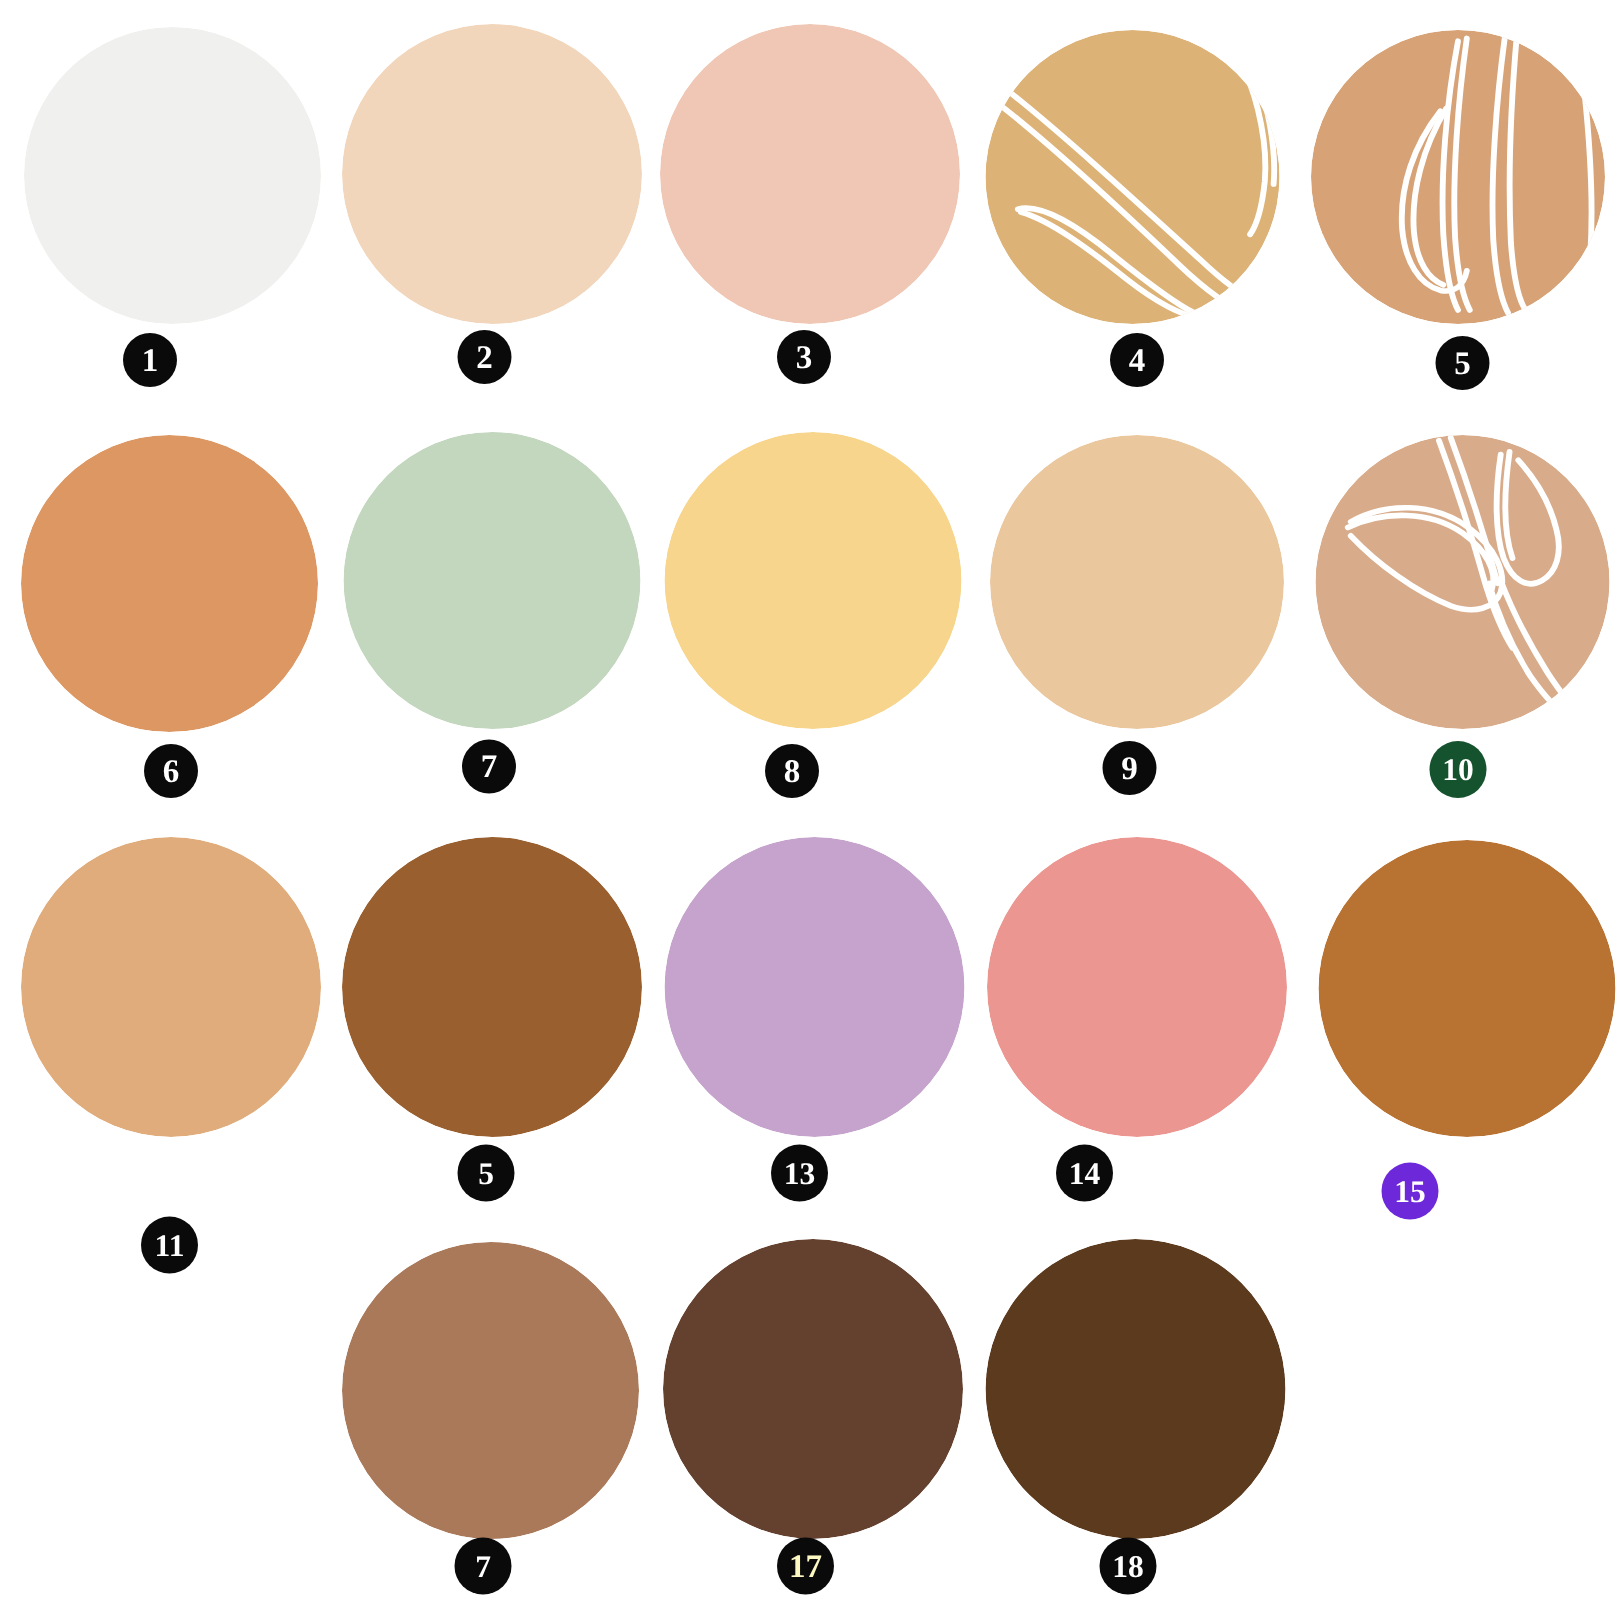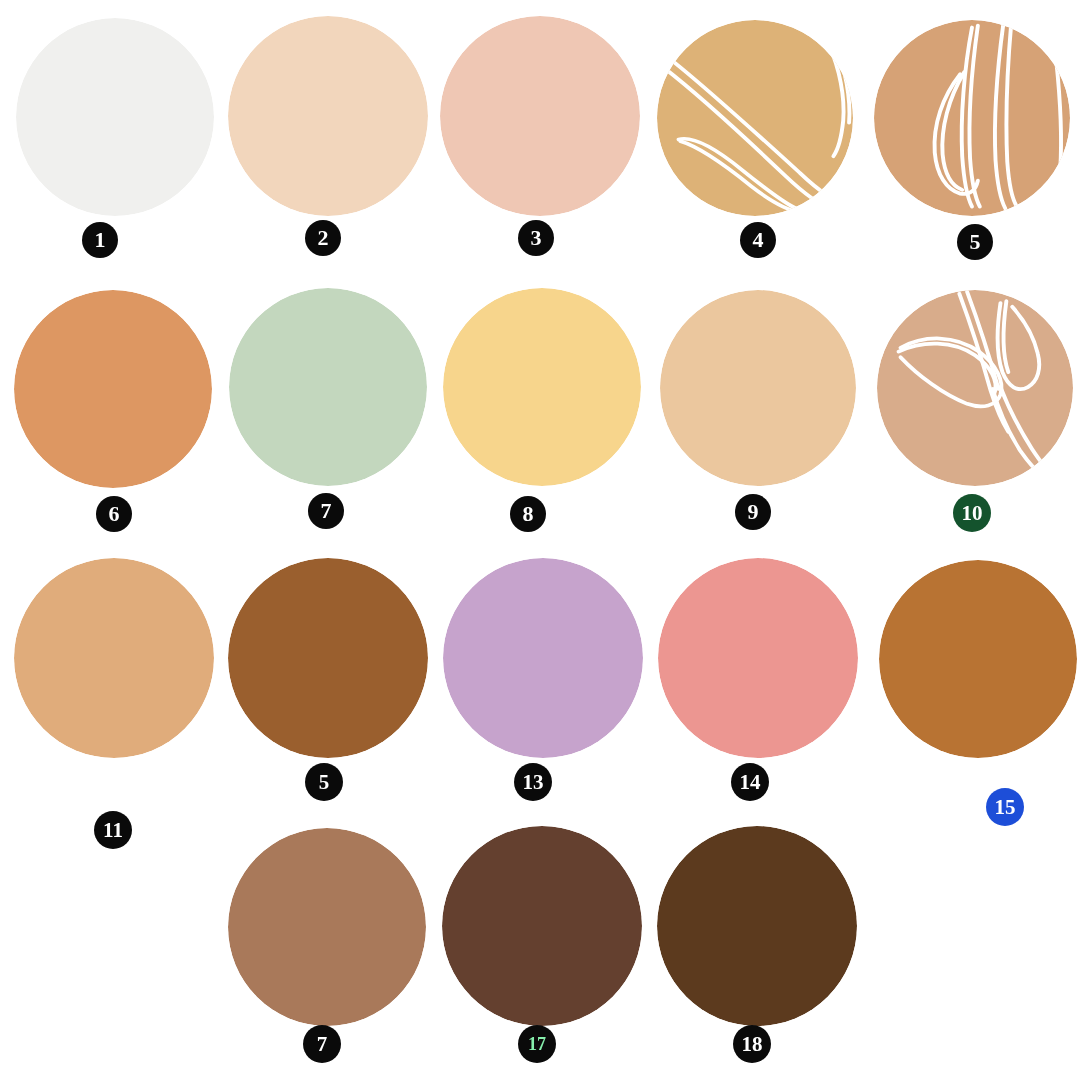--- a/index.html
+++ b/index.html
@@ -166,38 +166,38 @@
       <div class="disc">
         <div class="disc-fill" style="background: rgb(198, 163, 204);"></div>
       </div>
     </div>
     <div class="badge" style="left: 514px; top: 763px; width: 38px; height: 38px; font-size: 21px; background: rgb(10, 10, 10); color: rgb(255, 255, 255);">13</div>
     <div class="swatch" style="left: 658px; top: 558px; width: 200px; height: 200px;">
       <div class="disc">
         <div class="disc-fill" style="background: rgb(236, 150, 145);"></div>
       </div>
     </div>
-    <div class="badge" style="left: 731px; top: 763px; width: 38px; height: 38px; font-size: 21px; background: rgb(10, 10, 10); color: rgb(255, 255, 255);">14</div>
+    <div class="badge" style="left: 704px; top: 763px; width: 38px; height: 38px; font-size: 21px; background: rgb(10, 10, 10); color: rgb(255, 255, 255);">14</div>
     <div class="swatch" style="left: 879px; top: 560px; width: 198px; height: 198px;">
       <div class="disc">
         <div class="disc-fill" style="background: rgb(184, 115, 51);"></div>
       </div>
     </div>
-    <div class="badge" style="left: 986px; top: 775px; width: 38px; height: 38px; font-size: 21px; background: #1d4ed8; color: rgb(255, 255, 255); margin-top: 13px;">15</div>
+    <div class="badge" style="left: 921px; top: 775px; width: 38px; height: 38px; font-size: 21px; background: #6d28d9; color: rgb(255, 255, 255);">15</div>
     <div class="swatch" style="left: 228px; top: 828px; width: 198px; height: 198px;">
       <div class="disc">
         <div class="disc-fill" style="background: rgb(169, 121, 90);"></div>
       </div>
     </div>
     <div class="badge" style="left: 303px; top: 1025px; width: 38px; height: 38px; font-size: 21px; background: rgb(10, 10, 10); color: rgb(255, 255, 255);">7</div>
     <div class="swatch" style="left: 442px; top: 826px; width: 200px; height: 200px;">
       <div class="disc">
         <div class="disc-fill" style="background: rgb(100, 64, 47);"></div>
       </div>
     </div>
-    <div class="badge" style="left: 518px; top: 1025px; width: 38px; height: 38px; font-size: 18px; background: rgb(10, 10, 10); color: #86efac;">17</div>
+    <div class="badge" style="left: 518px; top: 1025px; width: 38px; height: 38px; font-size: 22px; background: rgb(10, 10, 10); color: #fef9c3;">17</div>
     <div class="swatch" style="left: 657px; top: 826px; width: 200px; height: 200px;">
       <div class="disc">
         <div class="disc-fill" style="background: rgb(92, 58, 30);"></div>
       </div>
     </div>
     <div class="badge" style="left: 733px; top: 1025px; width: 38px; height: 38px; font-size: 21px; background: rgb(10, 10, 10); color: rgb(255, 255, 255); text-align: right;">18</div>
   </div>
 
 </body></html>

